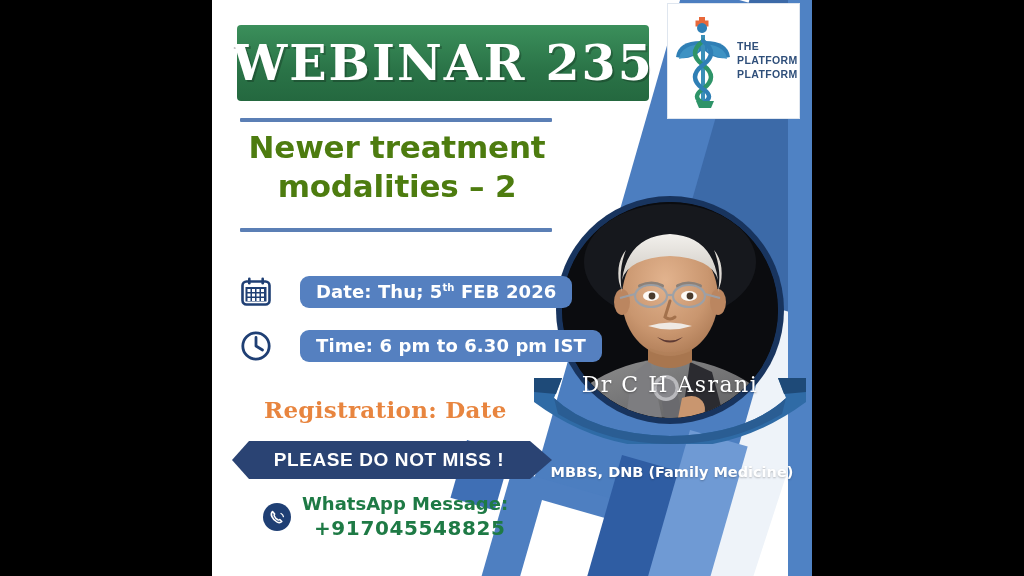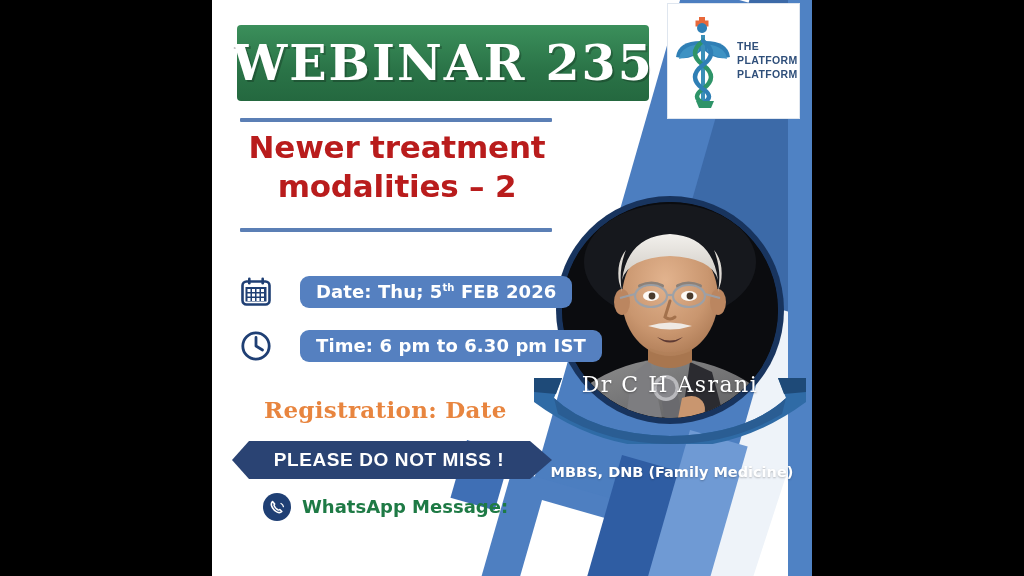--- a/index.html
+++ b/index.html
@@ -106,21 +106,21 @@
   
   .rule {
     position:absolute; height:4px;
     background:#5b7fb5; border-radius:1px;
   }
   .rule-top { left:28px; top:118px; width:312px; }
   .rule-bot { left:28px; top:228px; width:312px; }
 
   .title {
     position:absolute; left:20px; top:128px; width:330px;
-    text-align:center; color:#b91c1c;
+    text-align:center; color:#4d7c0f;
     font-family:"DejaVu Sans", sans-serif;
     font-size:31px; font-weight:700; line-height:1.27;
     letter-spacing:-.2px;
   }
 
   
   .info-row { position:absolute; display:flex; align-items:center;gap:16px; }
   .row-date { left:28px; top:276px; }
   .row-time { left:28px; top:330px; }
 
@@ -390,20 +390,21 @@
       </div>
 
       <div class="wa-block">
         <svg class="wa-icon" viewBox="0 0 30 30">
           <circle cx="15" cy="15" r="14" fill="#1f3f74"></circle>
           <path d="M10.5 9.5 q-2 2.2 -.6 5.2 q1.6 3.6 5.3 5.4 q2.8 1.3 4.6 -.6 l-2-2 q-.8 .8 -2 .2 q-2.4 -1.3 -3.5 -3.7 q-.5 -1.1 .3 -1.9 Z" fill="none" stroke="#ffffff" stroke-width="1.6" stroke-linejoin="round"></path>
           <path d="M19 11.5 q2 1 2.4 3.2" fill="none" stroke="#ffffff" stroke-width="1.3" stroke-linecap="round"></path>
         </svg>
         <div class="wa-lines">
           <div class="wa-title">WhatsApp Message:</div>
+          <div class="wa-number">+917045548825</div>
         </div>
       </div>
 
     </div>
   </div>
 
   <div style="position:absolute;left:0;top:0;width:212px;height:576px;background:#000;"></div>
   <div style="position:absolute;left:812px;top:0;width:212px;height:576px;background:#000;"></div>
 </div>
 

